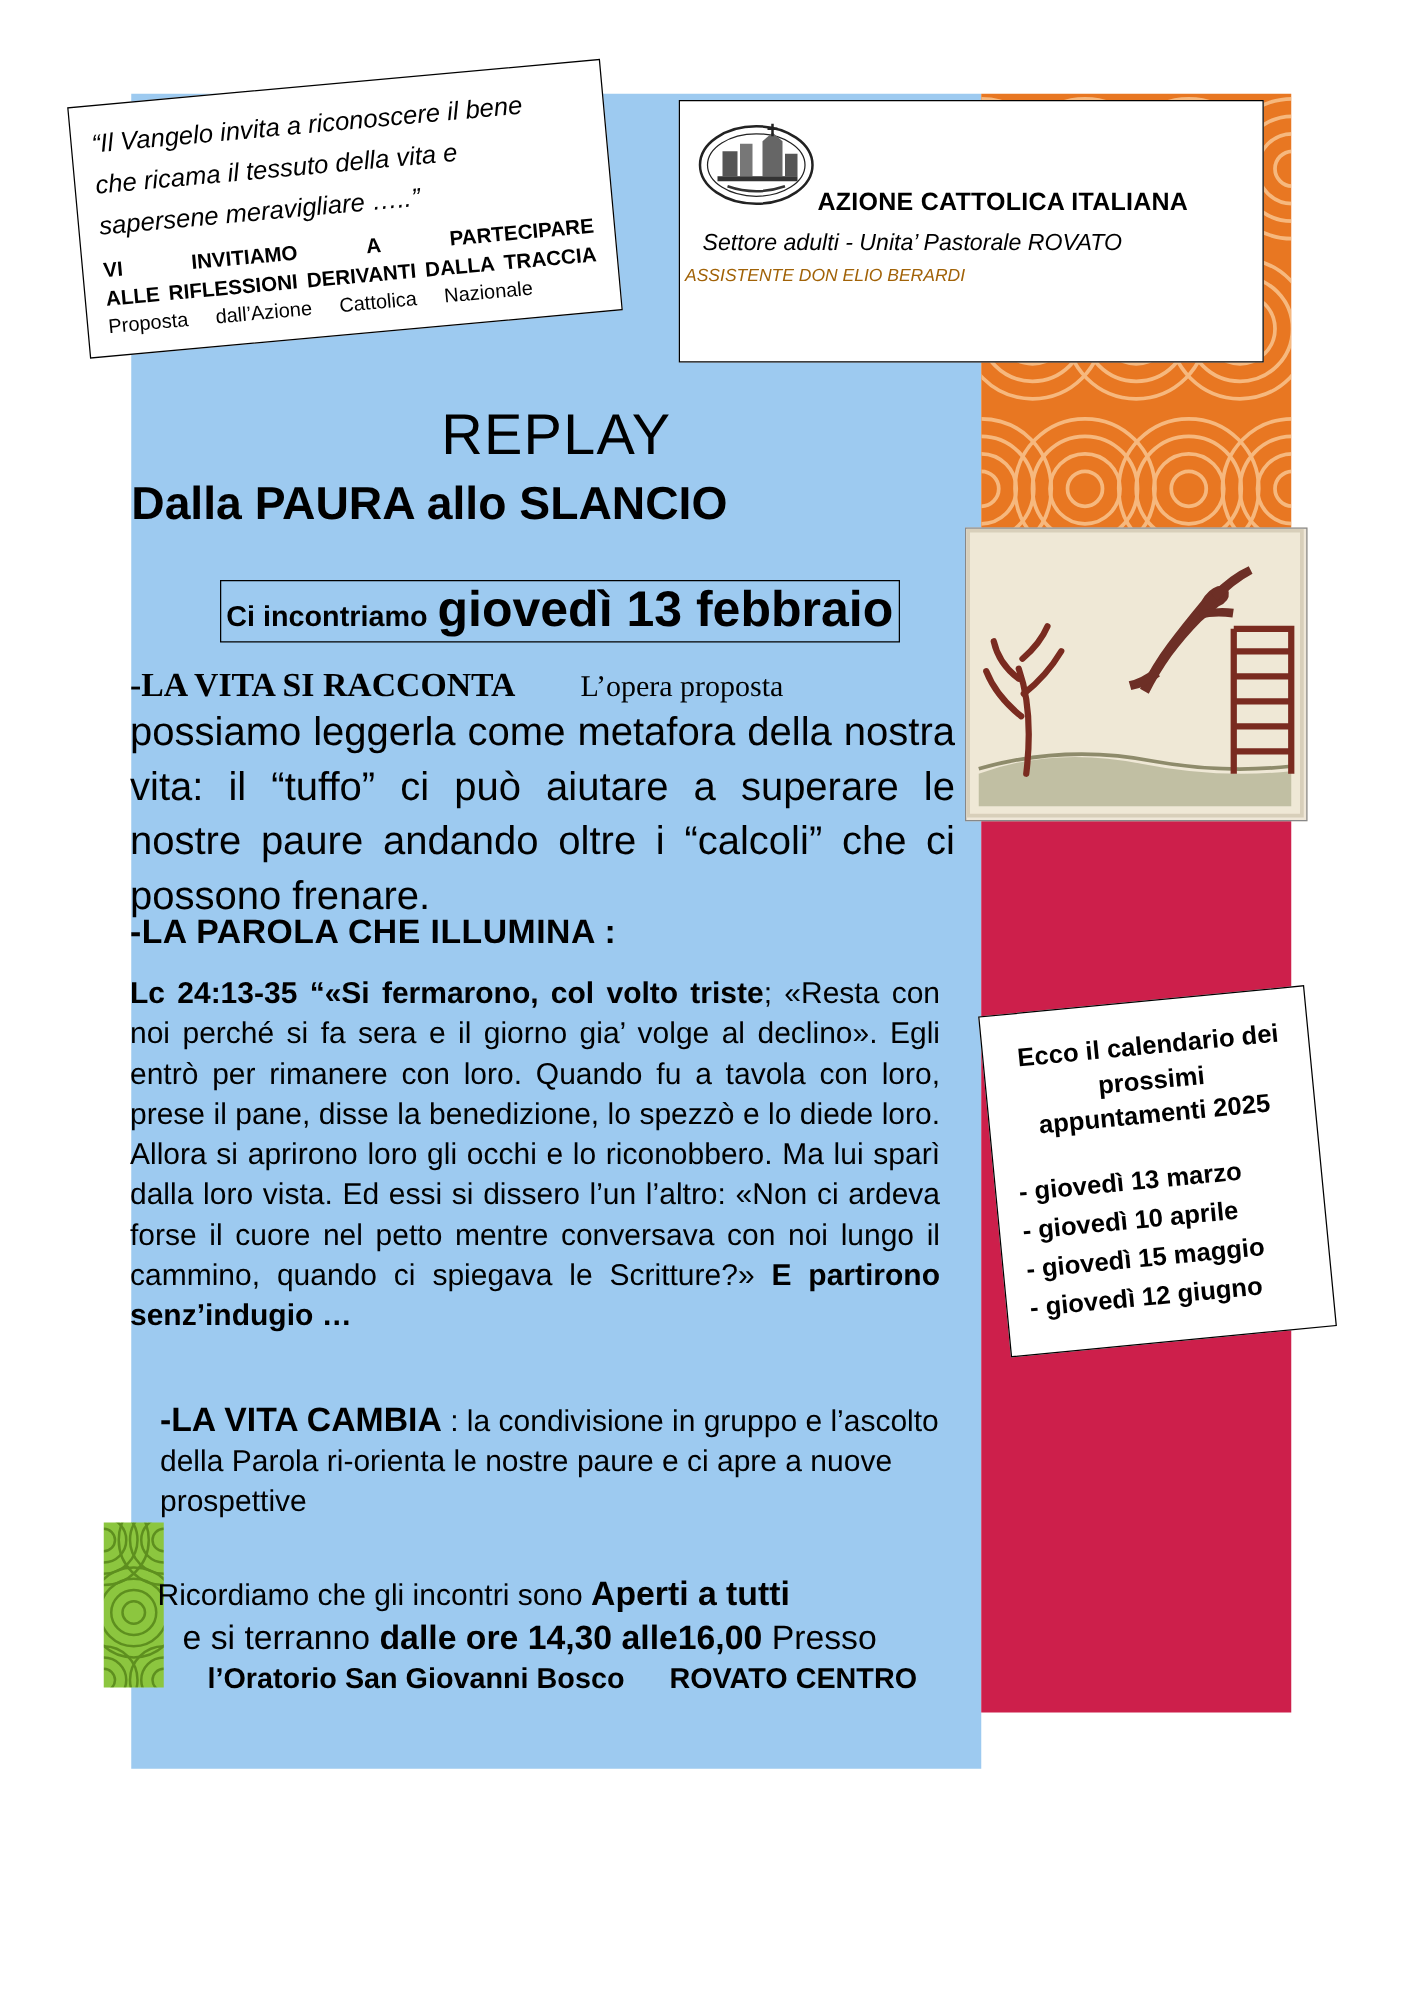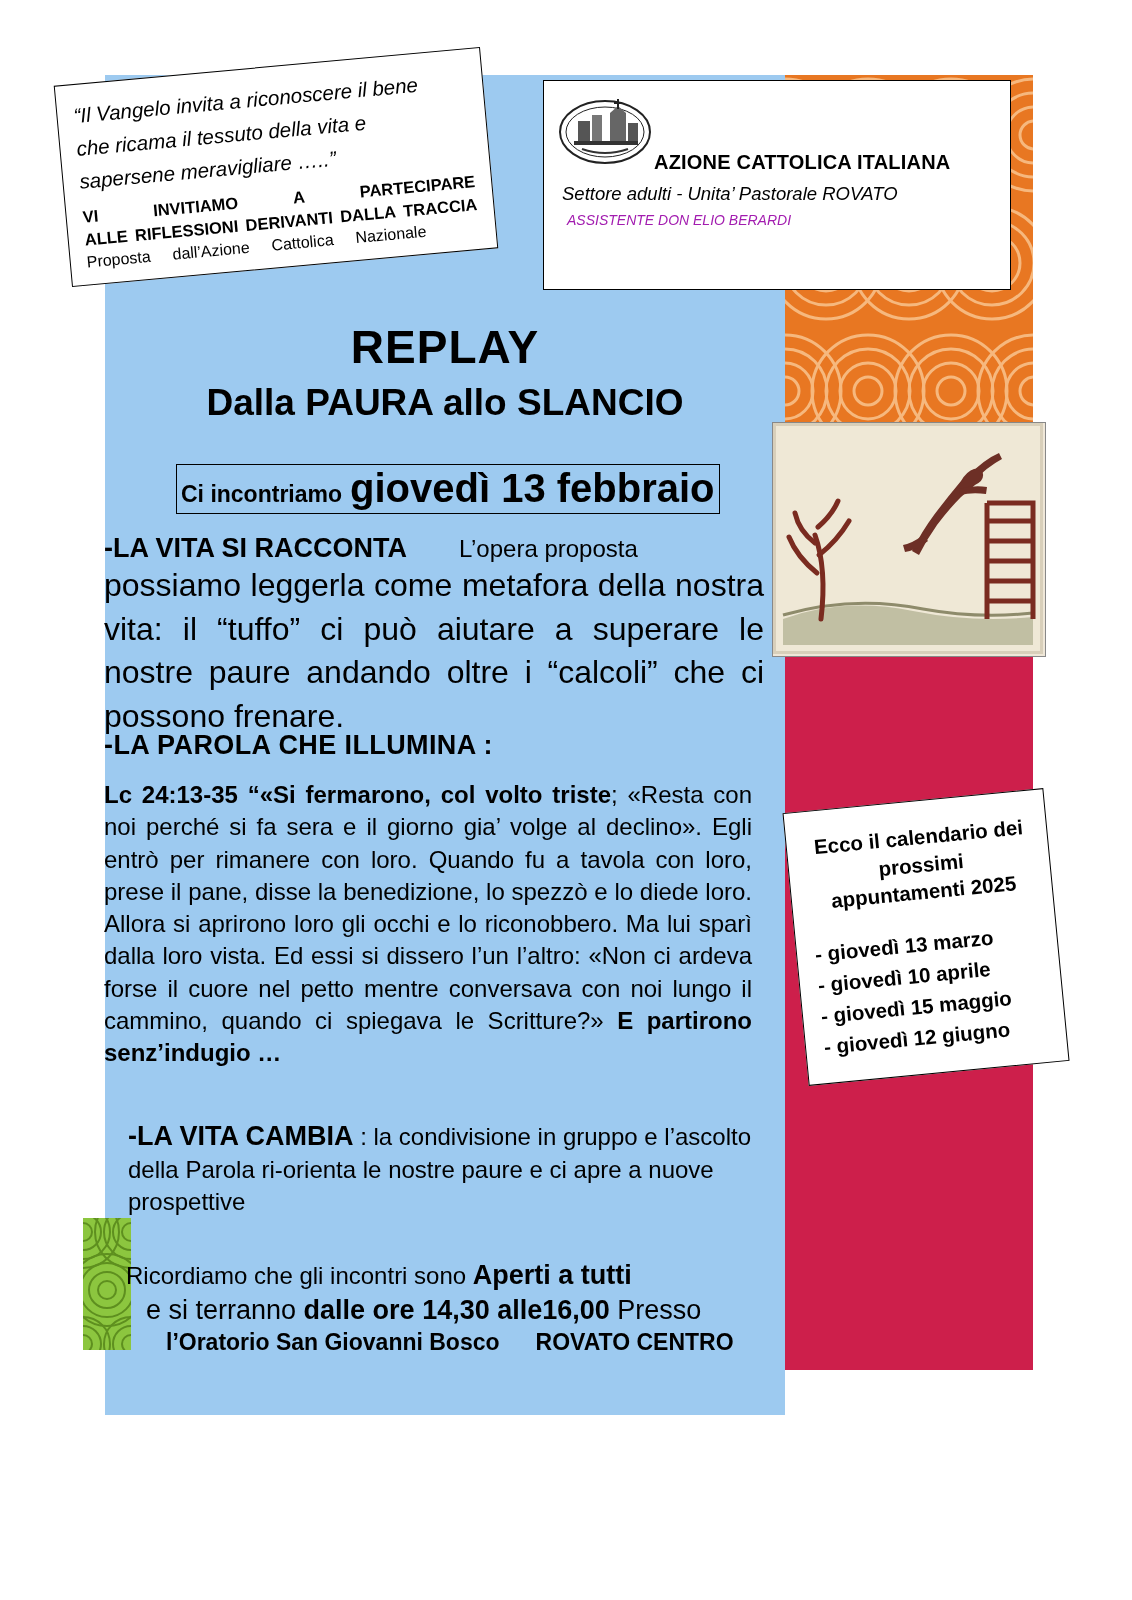--- a/index.html
+++ b/index.html
@@ -116,42 +116,42 @@
   }
   .ac-sub {
     position: absolute;
     left: 18px; top: 102px;
     font-size: 18.5px;
     font-style: italic;
     color: #000;
   }
   .ac-sub2 {
     position: absolute;
-    left: 23px; top: 131px;
+    left: 4px; top: 131px;
     font-size: 14px;
     font-style: italic;
-    color: #a21caf;
+    color: #a16207;
   }
 
   
   .title-replay {
     position: absolute;
     left: 105px; top: 320px;
     width: 680px;
     text-align: center;
     font-size: 46px;
-    font-weight: bold;
+    font-weight: normal;
     letter-spacing: 1px;
     color: #000;
   }
   .title-sub {
     position: absolute;
     left: 105px; top: 382px;
     width: 680px;
-    text-align: center;
+    text-align: left;
     font-size: 37px;
     font-weight: bold;
     color: #000;
   }
   .date-row {
     position: absolute;
     left: 176px; top: 464px;
     display: flex;
     align-items: baseline;
     border: 1.4px solid #000;
@@ -184,20 +184,21 @@
   #sec1 { left: 104px; top: 533px; width: 660px; }
   #sec1 .flow {
     font-size: 32px;
     line-height: 1.36;
     text-align: justify;
     text-justify: inter-word;
   }
   #sec1 .headline-row {
     display: flex;
     align-items: baseline;
+    font-family: Liberation Serif, serif;
   }
   #sec1 .headline-row .h { font-size: 27px; font-weight: bold; }
   #sec1 .headline-row .t { font-size: 24px; margin-left: 52px; }
   #sec1 .rest { width: 660px; }
 
   #sec2 { left: 104px; top: 730px; width: 648px; }
   #sec2 .p {
     font-size: 24px;
     line-height: 1.345;
     text-align: justify;

